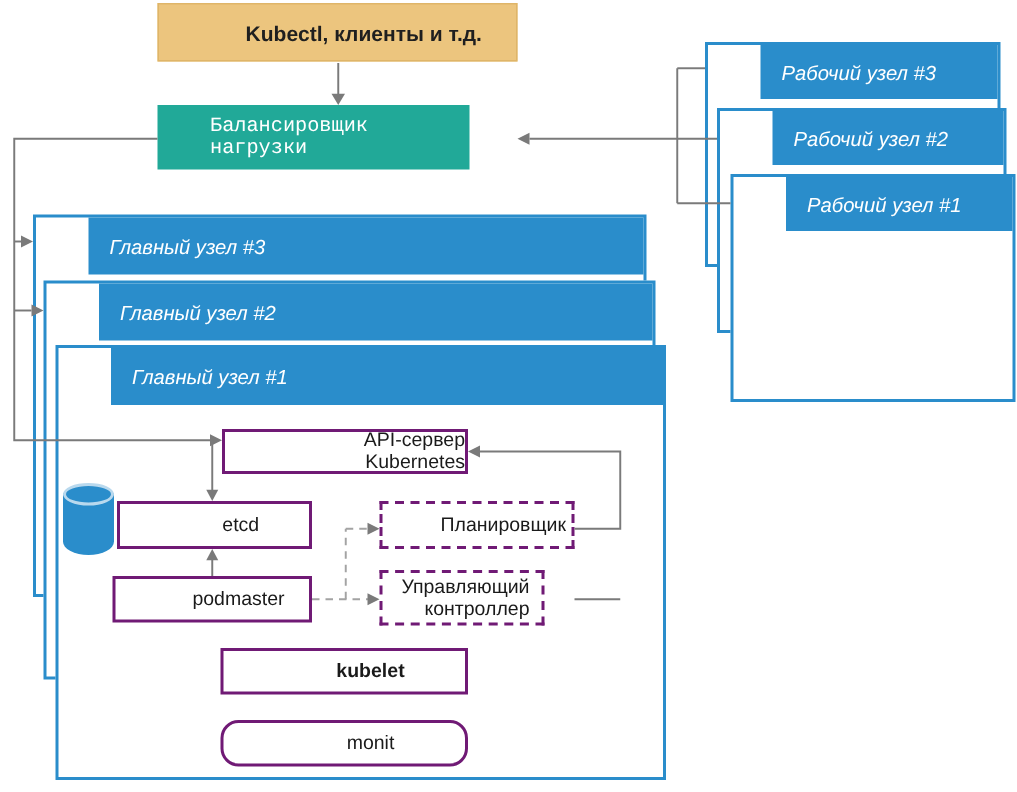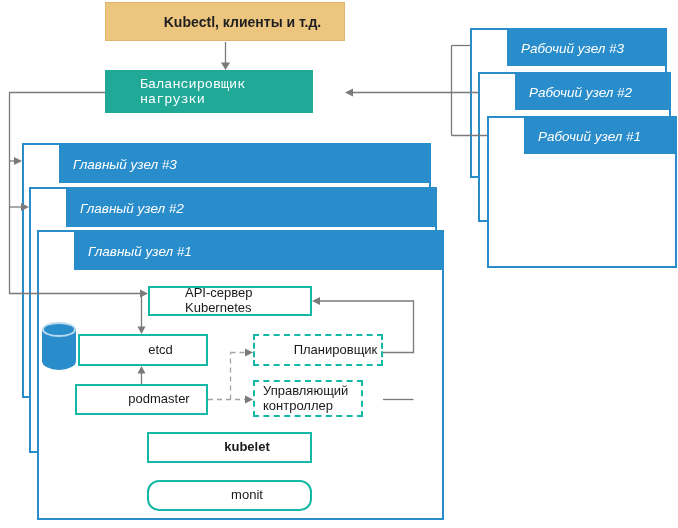--- a/index.html
+++ b/index.html
@@ -28,22 +28,22 @@
   }
   .node-header{
     background:#2a8dcb;color:#ffffff;height:36px;
     display:flex;align-items:center;
     padding-left:14px;font-size:13.5px;font-style:italic;
   }
   .node-header.tall{height:38px;}
 
   
   .comp{
-    background:#ffffff;border:2px solid #14b8a6;color:#1a1a1a;
-    display:flex;align-items:center;justify-content:center;text-align:left;
+    background:#ffffff;border:2px solid #701a75;color:#1a1a1a;
+    display:flex;align-items:center;justify-content:center;text-align:right;
     font-size:13px;line-height:1.15;
   }
   .comp.dashed{border-style:dashed;}
 
   
   .cyl-body{
     position:absolute;left:0;top:7px;width:34px;height:41px;background:#2a8dcb;
     border-radius:0 0 17px 17px / 0 0 9px 9px;
   }
   .cyl-top{

